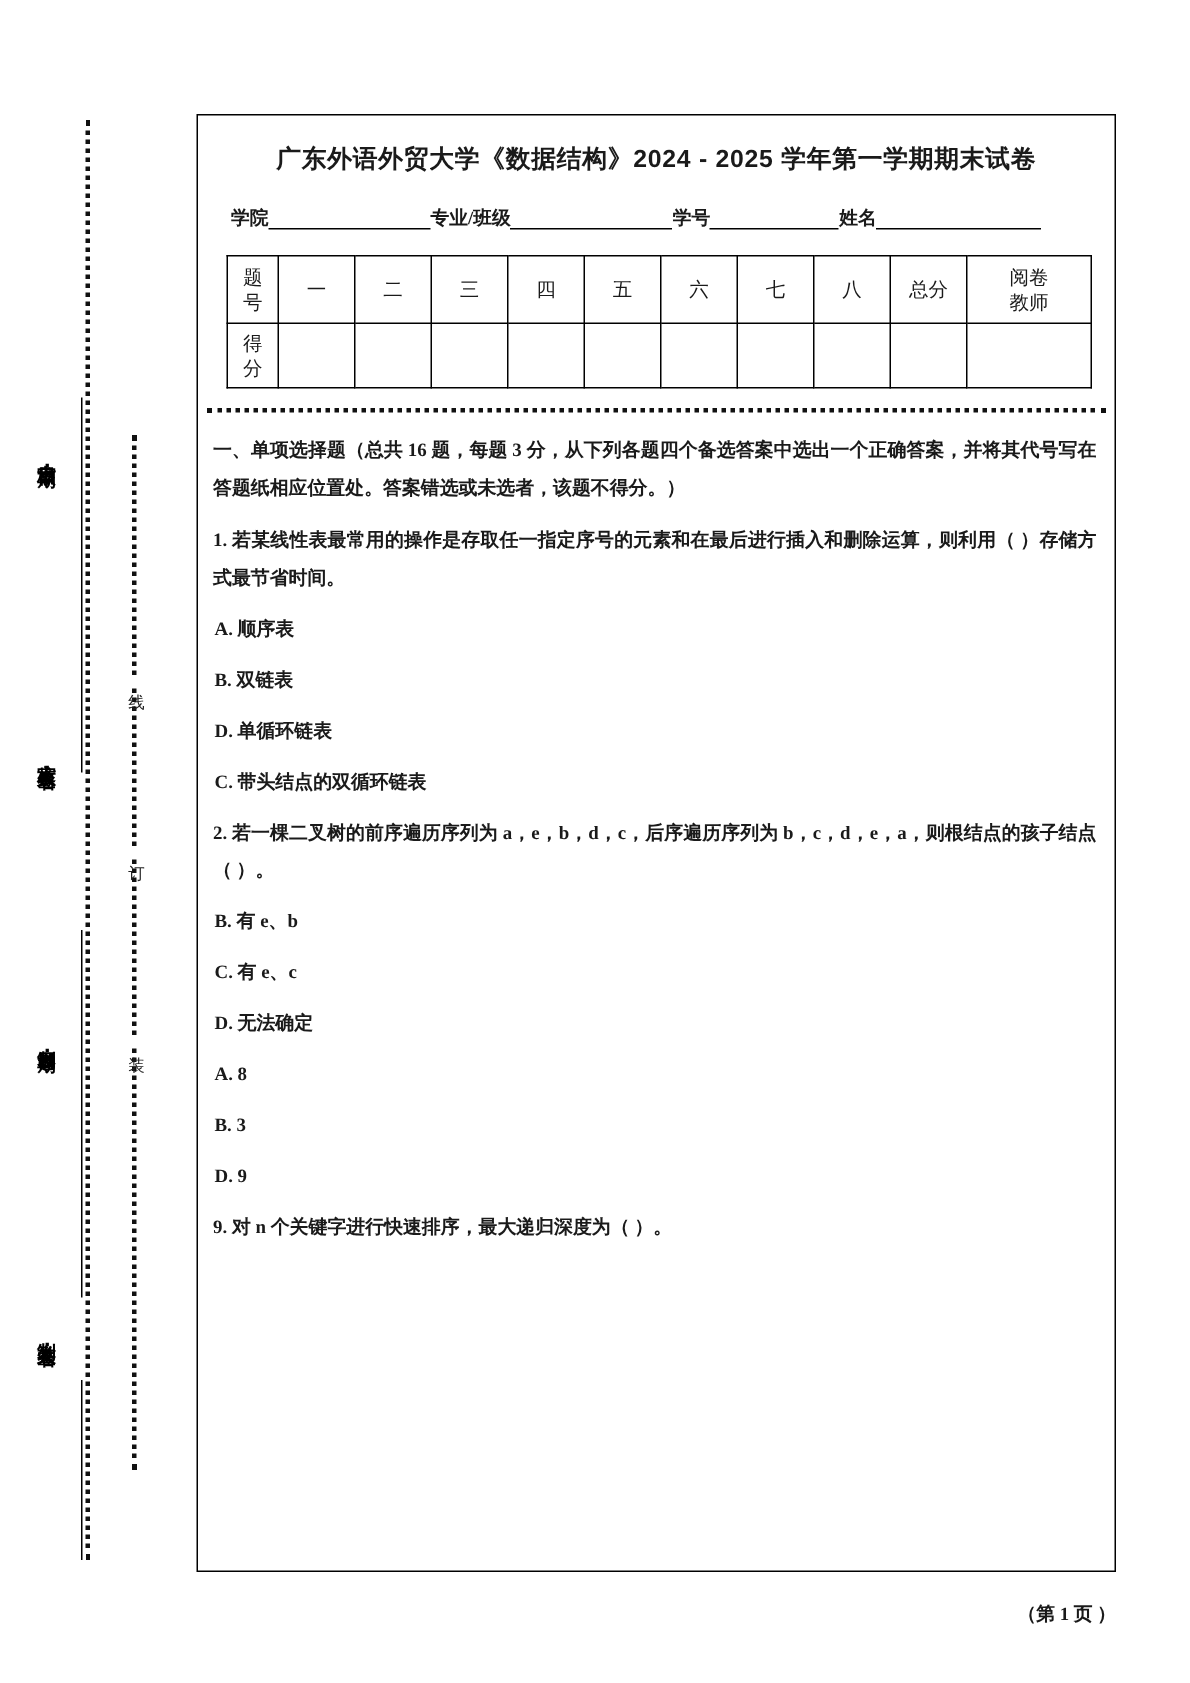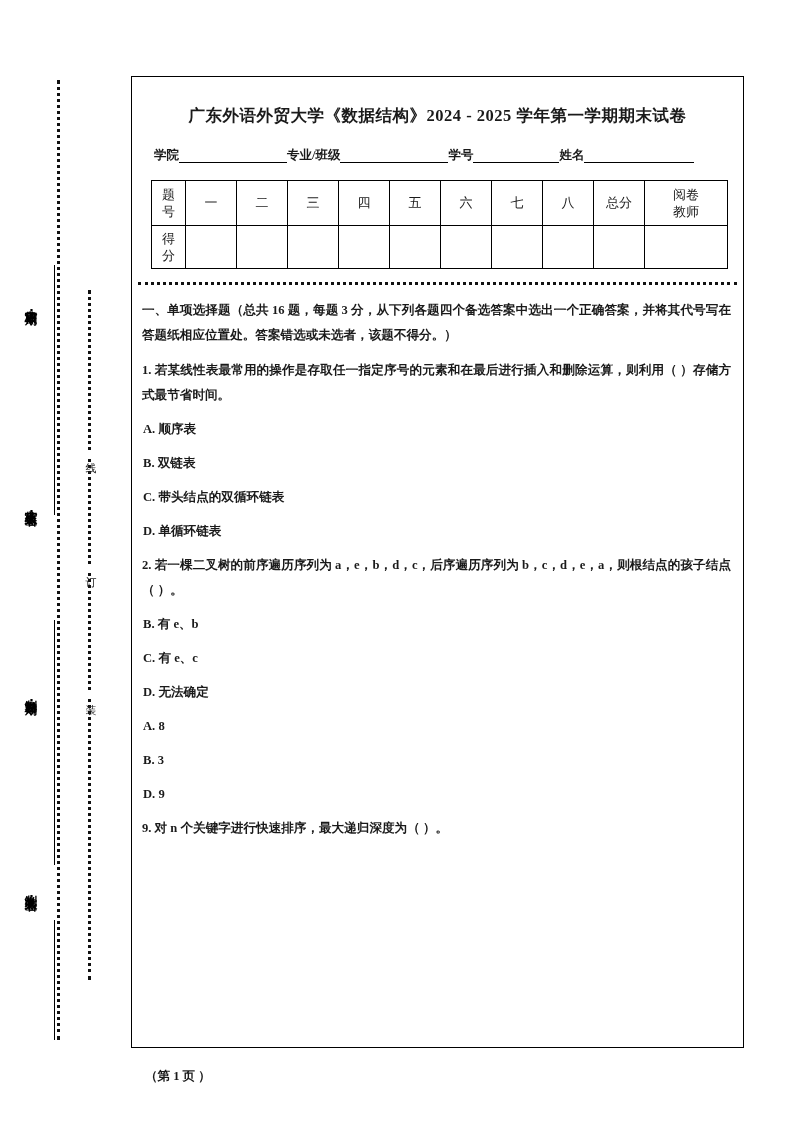--- a/index.html
+++ b/index.html
@@ -67,22 +67,22 @@
     left: 131px;
     top: 76px;
     width: 613px;
     height: 972px;
     border: 1.2px solid #000;
     box-sizing: border-box;
     padding: 0;
   }
 
   #paper-title {
-    margin: 24px 18px 0 18px;
-    font-family: Liberation Serif, serif;
+    margin: 14px 18px 0 18px;
+    font-family: Liberation Sans, sans-serif;
     font-weight: bold;
     font-size: 16.5px;
     line-height: 30px;
     text-align: center;
     letter-spacing: 0.5px;
   }
 
   #student-info {
     margin: 16px 22px 0 22px;
     font-size: 12.5px;
@@ -158,24 +158,24 @@
   }
   .q-option {
     font-weight: bold;
     margin-bottom: 9px;
     padding-left: 1px;
   }
 
   
   #page-footer {
     position: absolute;
-    left: 145px;
+    left: 131px;
     top: 1068px;
     width: 613px;
-    text-align: left;
+    text-align: right;
     font-family: "Liberation Serif", "DejaVu Serif", serif;
     font-weight: bold;
     font-size: 12.5px;
   }
 </style>
 </head>
 <body>
 
 <div id="left-margin">
 
@@ -252,22 +252,22 @@
     </table>
 
   <div id="dotted-rule"></div>
 
   <div id="question-body">
     <div class="q-section">一、单项选择题（总共 16 题，每题 3 分，从下列各题四个备选答案中选出一个正确答案，并将其代号写在答题纸相应位置处。答案错选或未选者，该题不得分。）</div>
 
     <div class="q-stem">1. 若某线性表最常用的操作是存取任一指定序号的元素和在最后进行插入和删除运算，则利用（   ）存储方式最节省时间。</div>
     <div class="q-option">A. 顺序表</div>
     <div class="q-option">B. 双链表</div>
+    <div class="q-option">D. 单循环链表</div>
     <div class="q-option">C. 带头结点的双循环链表</div>
-    <div class="q-option">D. 单循环链表</div>
 
     <div class="q-stem">2. 若一棵二叉树的前序遍历序列为 a，e，b，d，c，后序遍历序列为 b，c，d，e，a，则根结点的孩子结点（   ）。</div>
     <div class="q-option">B. 有 e、b</div>
     <div class="q-option">C. 有 e、c</div>
     <div class="q-option">D. 无法确定</div>
 
     <div class="q-option">A. 8</div>
     <div class="q-option">B. 3</div>
     <div class="q-option">D. 9</div>
 

